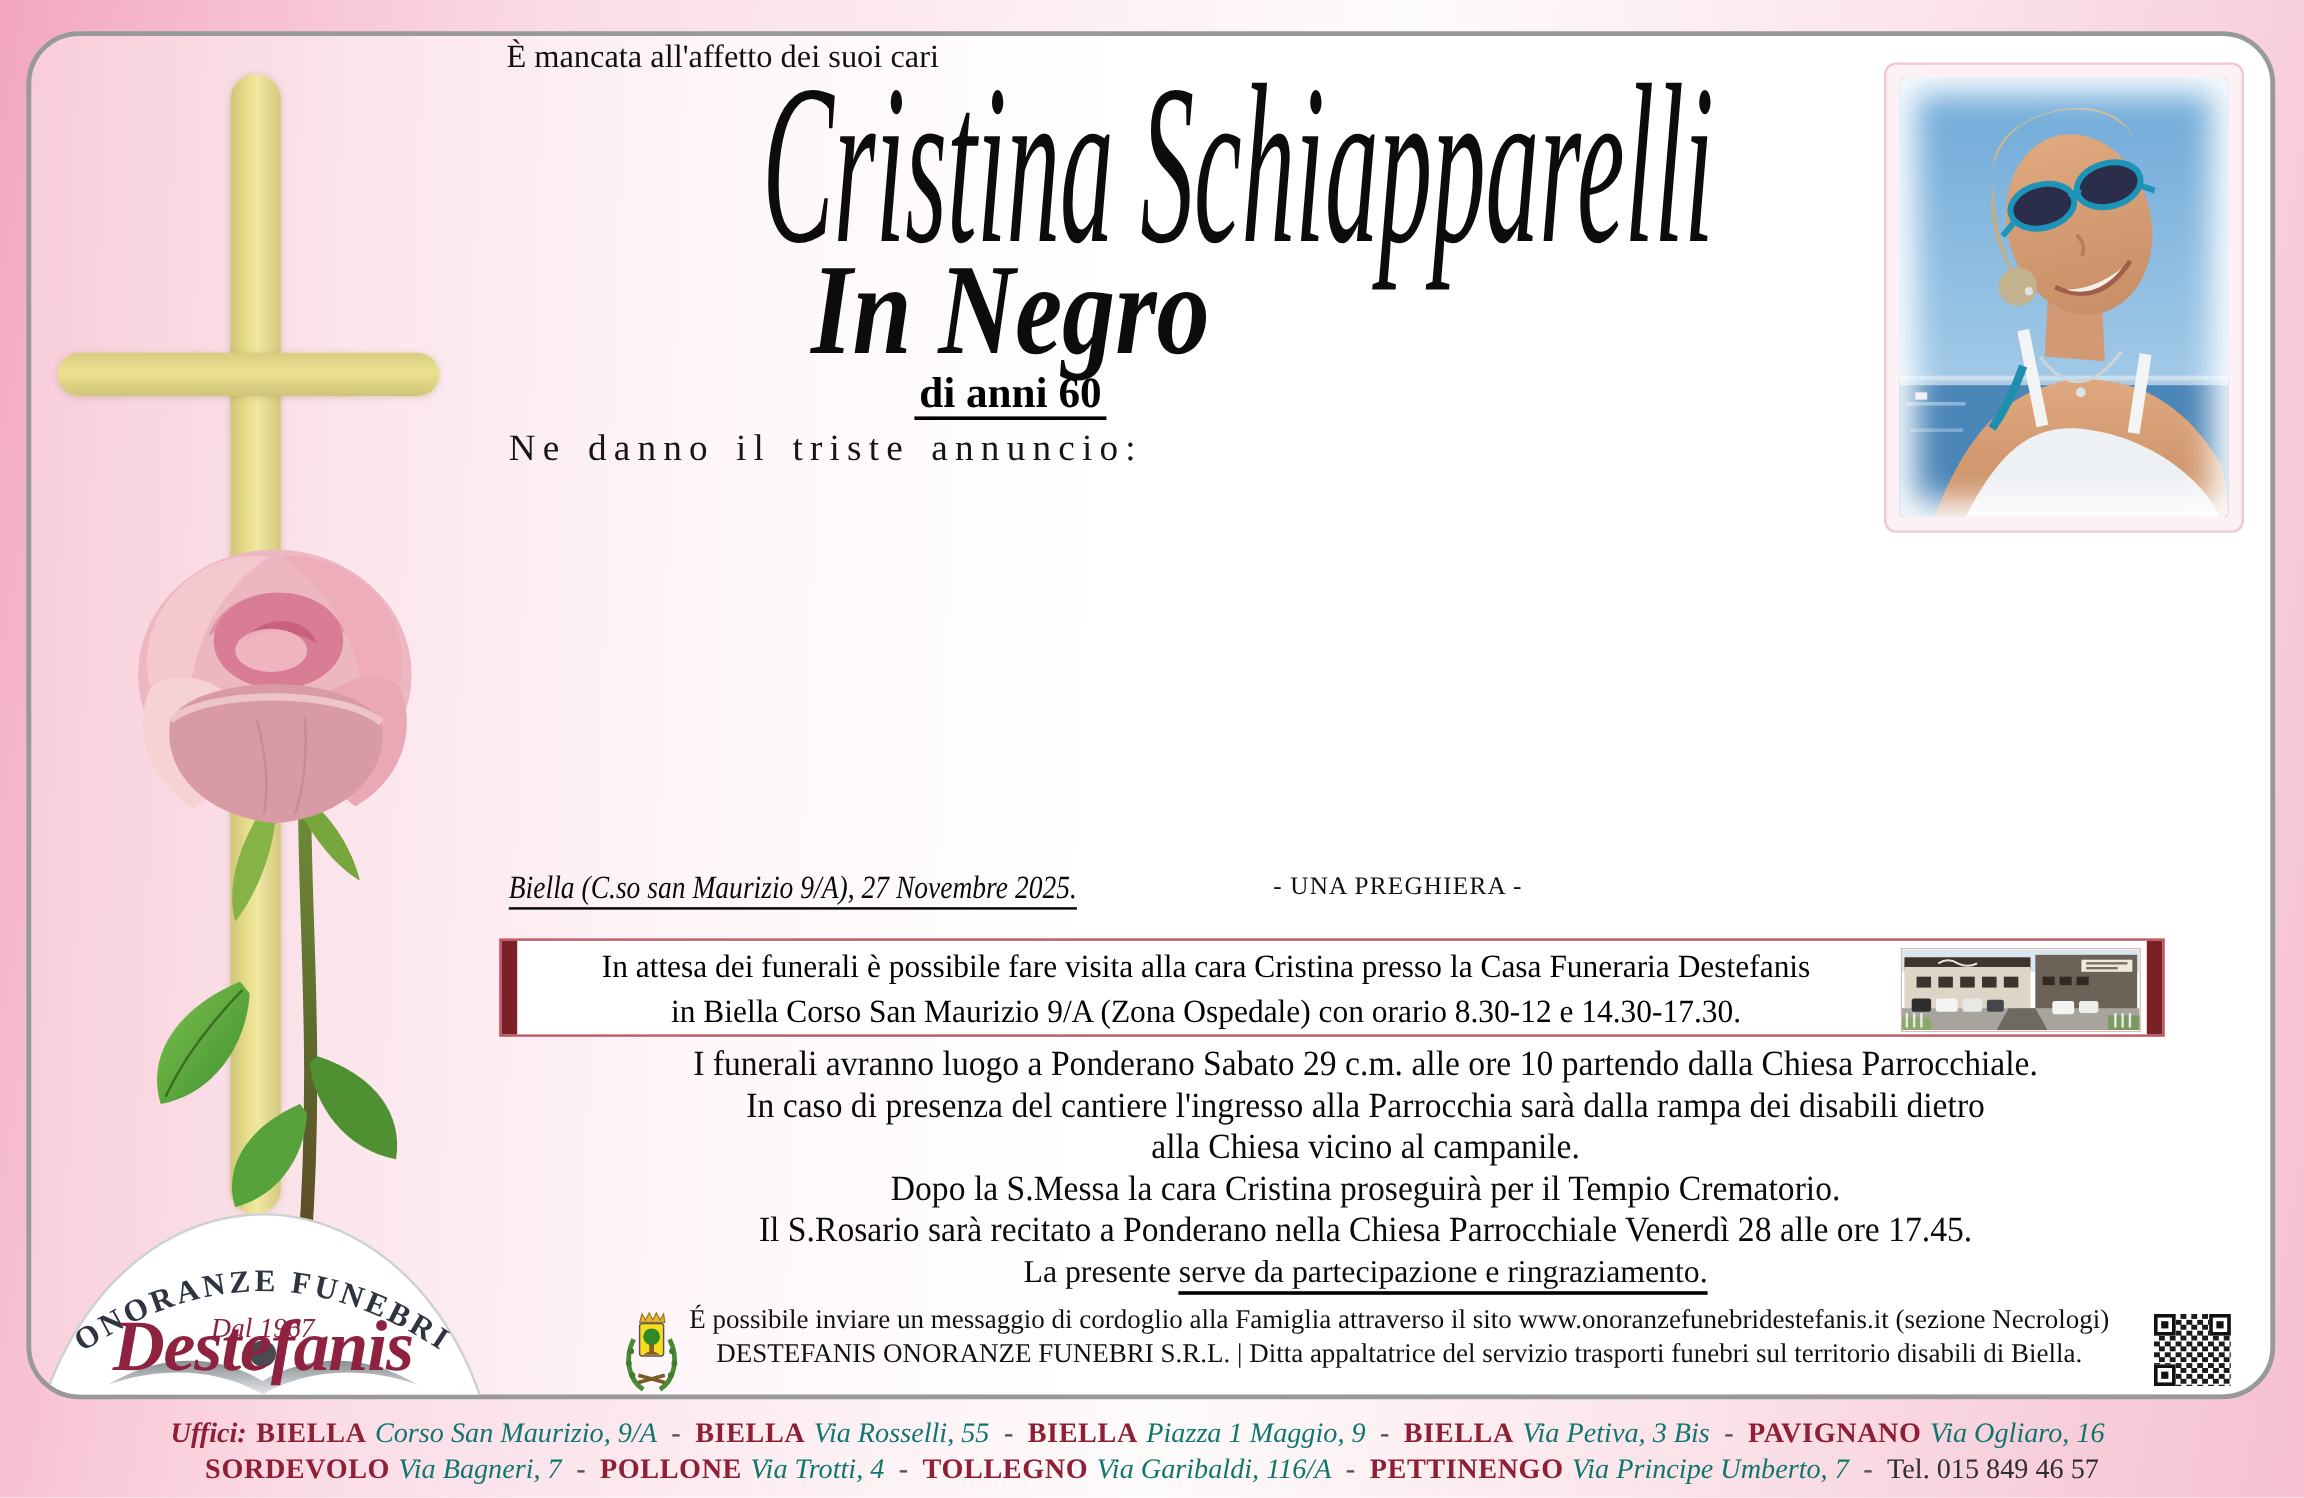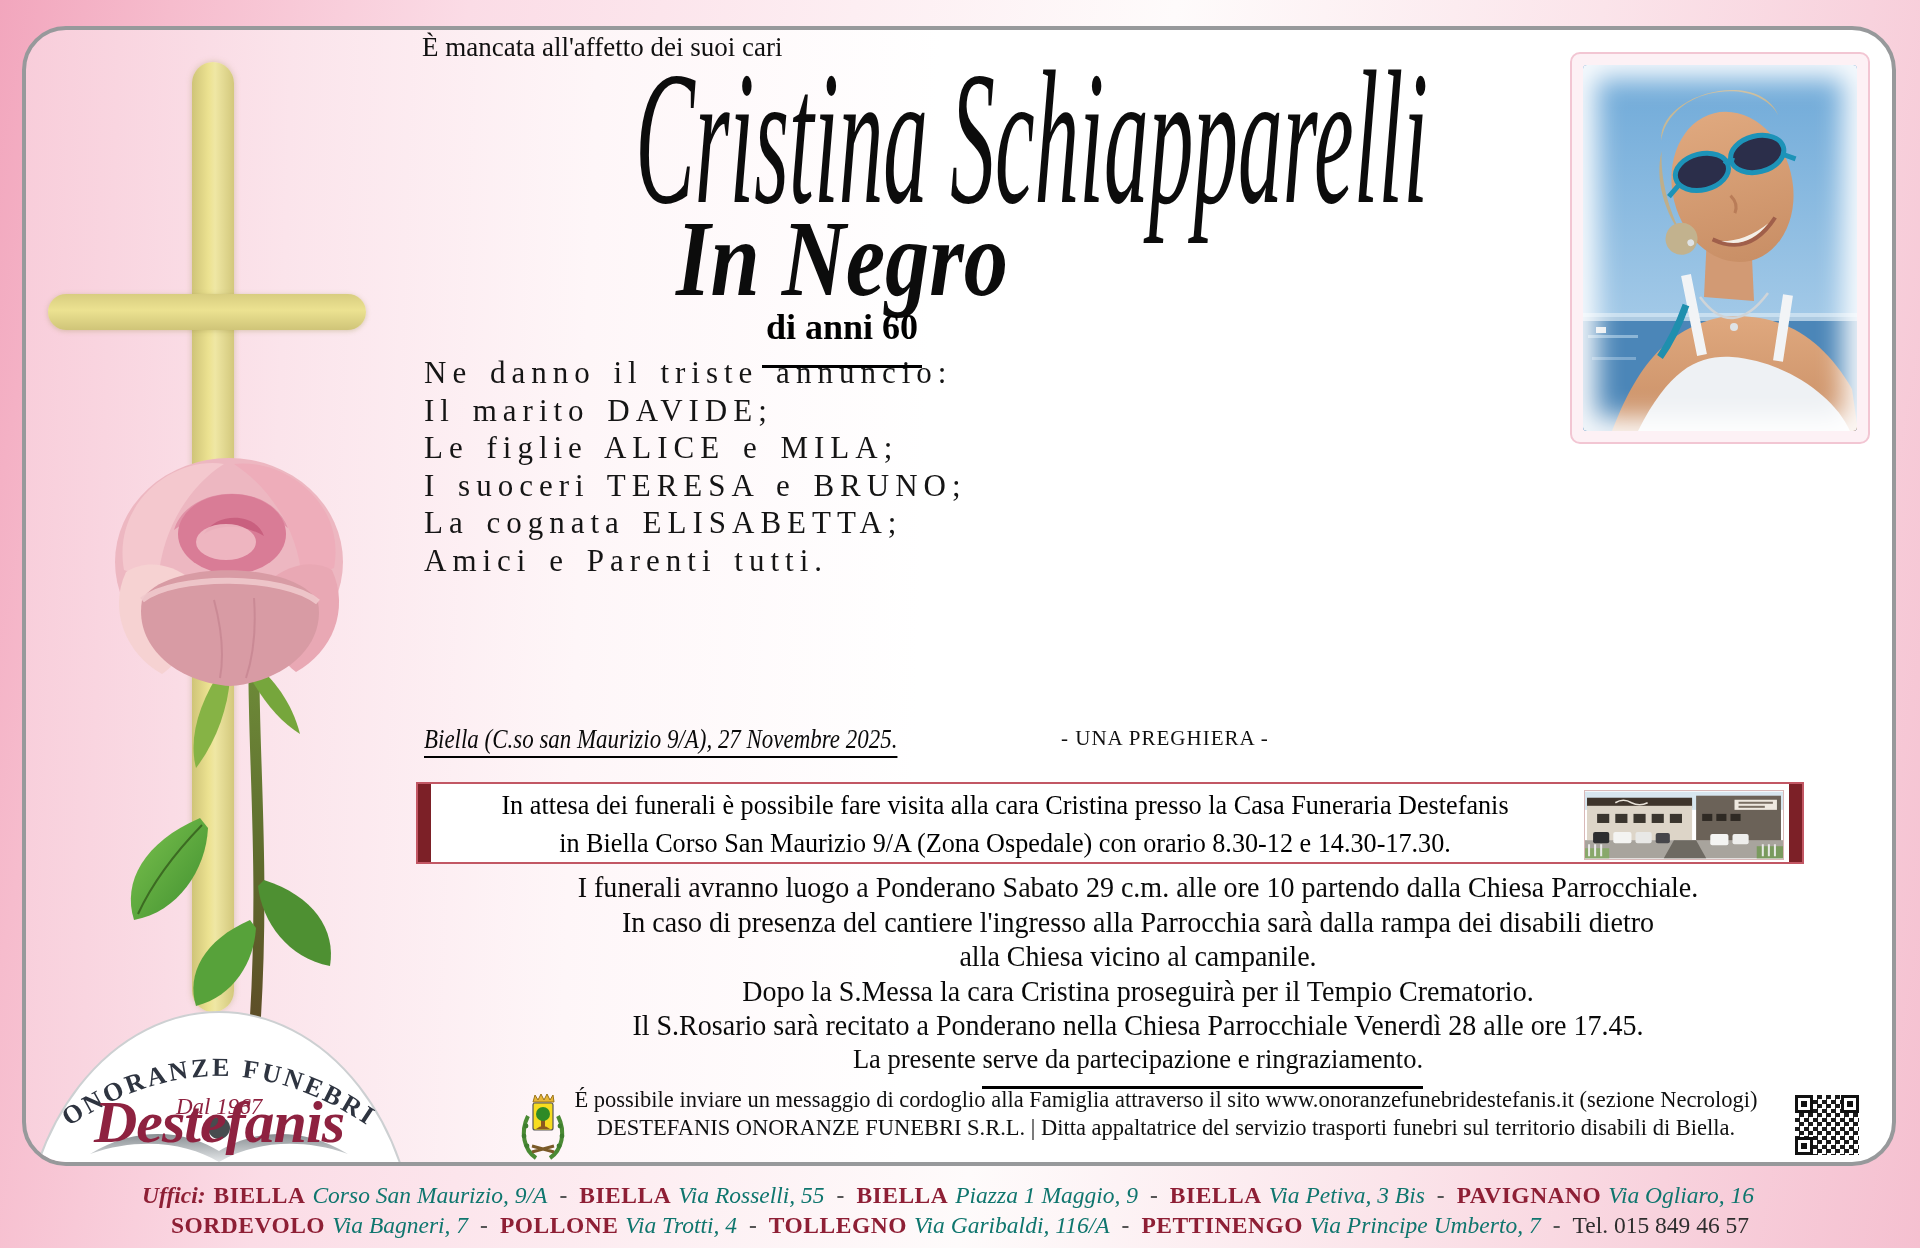--- a/index.html
+++ b/index.html
@@ -29,21 +29,21 @@
   .intro{position:absolute;left:396px;top:2px;font-size:27px;color:#101010;}
   .heading{position:absolute;left:376px;top:0;width:880px;text-align:center;}
   .name{position:absolute;left:0;top:13px;width:100%;font-style:italic;font-weight:400;
     font-size:190px;line-height:190px;color:#0c0c0c;white-space:nowrap;
     transform:scaleX(.47);transform-origin:50% 50%;}
   .married{position:absolute;left:0;top:174px;width:100%;font-style:italic;font-weight:700;
     font-size:108px;line-height:110px;color:#0c0c0c;white-space:nowrap;
     transform:scaleX(.82);transform-origin:50% 50%;}
   .age-row{position:absolute;left:0;top:280px;width:100%;text-align:center;}
   .age{display:inline-block;font-weight:700;font-size:36px;line-height:34px;color:#000;
-    border-bottom:3px solid #000;padding:0 4px 21px;}
+    border-bottom:3px solid #000;padding:0 4px 3px;}
   
   .announce{position:absolute;left:398px;top:324px;font-size:31px;line-height:37.5px;
     letter-spacing:6px;word-spacing:4px;color:#151515;}
   
   .dateline{position:absolute;left:398px;top:694px;font-style:italic;font-size:27px;line-height:30px;
     border-bottom:2px solid #000;padding-bottom:2px;color:#0a0a0a;white-space:nowrap;
     transform:scaleX(.85);transform-origin:0 50%;}
   .prayer{position:absolute;left:1035px;top:696px;font-size:21px;color:#101010;letter-spacing:1px;}
   
   .visit-box{position:absolute;left:390px;top:752px;width:1388px;height:82px;box-sizing:border-box;
@@ -52,21 +52,21 @@
   .visit-box .bar-l{left:0}.visit-box .bar-r{right:0}
   .visit-text{position:absolute;left:30px;right:240px;top:2px;text-align:center;
     font-size:27px;line-height:38px;color:#000;transform:scaleX(.97);transform-origin:50% 50%;}
   .visit-photo{position:absolute;right:18px;top:6px;width:198px;height:68px;border:1px solid #d9b9b9;}
   
   .details{position:absolute;left:382px;top:840px;width:1460px;text-align:center;
     font-size:29.5px;line-height:34.5px;color:#0a0a0a;transform:scaleX(.95);transform-origin:50% 0;}
   .details .d-line{white-space:nowrap;}
   .closing{position:absolute;left:382px;top:1014px;width:1460px;text-align:center;
     font-size:26.5px;line-height:30px;color:#0a0a0a;}
-  .closing .u{border-bottom:3px solid #000;padding-bottom:12px;}
+  .closing .u{border-bottom:3px solid #000;padding-bottom:2px;}
   
   .smallprint{position:absolute;left:470px;top:1056px;width:1340px;text-align:center;
     font-size:22.5px;line-height:28px;color:#101010;}
   .crest{position:absolute;left:492px;top:1058px;width:50px;height:72px;}
   .qr{position:absolute;left:1769px;top:1065px;width:64px;height:60px;background:#fff;
     background-image:repeating-conic-gradient(#1b1b1b 0% 25%,#ffffff 0% 50%);background-size:9px 9px;}
   .qr .finder{position:absolute;width:12px;height:12px;border:3px solid #111;background:#fff;}
   .qr .finder::after{content:"";position:absolute;left:3px;top:3px;width:6px;height:6px;background:#111;}
   .qr .f-tl{left:0;top:0}.qr .f-tr{right:0;top:0}.qr .f-bl{left:0;bottom:0}
   
@@ -152,32 +152,20 @@
   <div class="heading">
     <div class="name">Cristina Schiapparelli</div>
     <div class="married">In Negro</div>
     <div class="age-row">
       <span class="age">di anni 60</span>
     </div>
   </div>
 
   <div class="announce">
     <div>Ne danno il triste annuncio:</div>
-    <div>
-
-        <div class="ann-line">Il marito DAVIDE;</div>
-
-        <div class="ann-line">Le figlie ALICE e MILA;</div>
-
-        <div class="ann-line">I suoceri TERESA e BRUNO;</div>
-
-        <div class="ann-line">La cognata ELISABETTA;</div>
-
-        <div class="ann-line">Amici e Parenti tutti.</div>
-      </div>
   </div>
 
   <div class="dateline">Biella (C.so san Maurizio 9/A), 27 Novembre 2025.</div>
   <div class="prayer">- UNA PREGHIERA -</div>
 
   <div class="visit-box">
     <div class="bar-l"></div>
     <div class="bar-r"></div>
     <div class="visit-text">
       <div>In attesa dei funerali è possibile fare visita alla cara Cristina presso la Casa Funeraria Destefanis</div>

